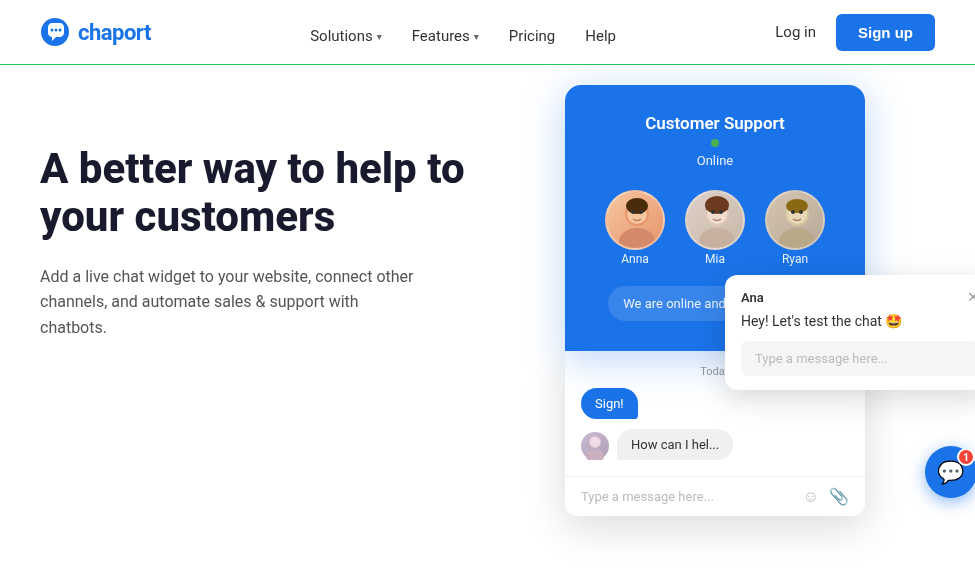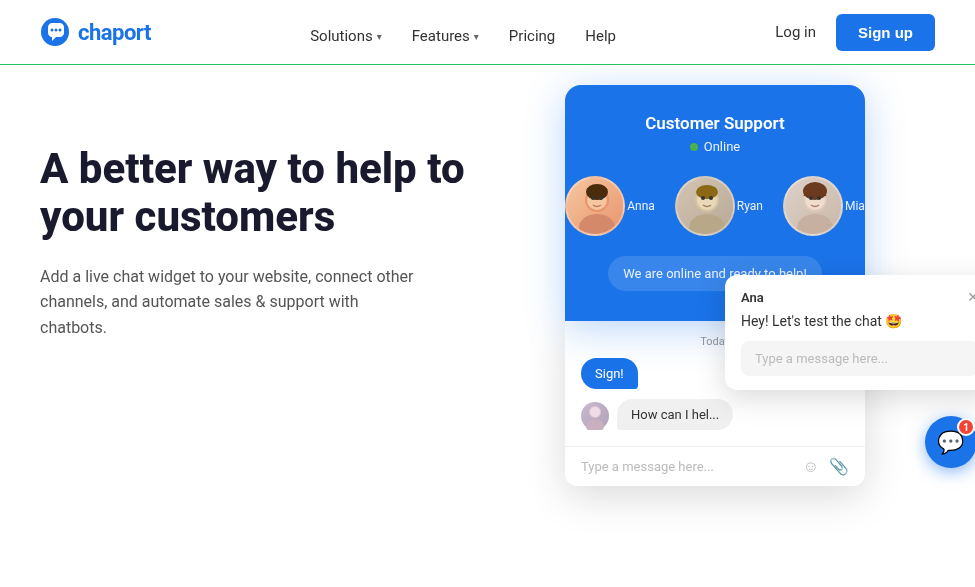--- a/index.html
+++ b/index.html
@@ -141,41 +141,42 @@
       font-weight: 600;
       color: #fff;
       margin-bottom: 6px;
     }
     .online-indicator {
       display: flex;
       align-items: center;
       justify-content: center;
       gap: 6px;
       margin-bottom: 22px;
+      flex-direction: column;
     }
     .green-dot {
       width: 8px;
       height: 8px;
       background: #4caf50;
       border-radius: 50%;
     }
     .online-text {
       color: #fff;
       font-size: 13px;
       opacity: 0.9;
     }
     .agents-row {
       display: flex;
       justify-content: center;
       gap: 20px;
       margin-bottom: 20px;
     }
     .agent {
       display: flex;
-      flex-direction: row;
+      flex-direction: column;
       align-items: center;
       gap: 2px;
     }
     .agent-avatar {
       width: 60px;
       height: 60px;
       border-radius: 50%;
       background: #ccc;
       overflow: hidden;
       border: 2px solid rgba(255,255,255,0.3);
@@ -415,47 +416,47 @@
               <circle cx="30" cy="22" r="10" fill="#f5c6a0"></circle>
               <ellipse cx="30" cy="14" rx="11" ry="8" fill="#4a2c0a"></ellipse>
               <circle cx="26" cy="20" r="2" fill="#333"></circle>
               <circle cx="34" cy="20" r="2" fill="#333"></circle>
               <path d="M26 27 Q30 30 34 27" stroke="#c0785a" stroke-width="1.5" fill="none"></path>
             </svg>
           </div>
           <span class="agent-name">Anna</span>
         </div>
         <div class="agent">
-          <div class="agent-avatar avatar-ryan">
-            <svg viewBox="0 0 60 60" width="60" height="60">
-              <circle cx="30" cy="22" r="12" fill="#d4c4a0"></circle>
-              <ellipse cx="30" cy="50" rx="18" ry="14" fill="#b8a888"></ellipse>
-              <circle cx="30" cy="22" r="10" fill="#e8d8b8"></circle>
-              <ellipse cx="30" cy="14" rx="11" ry="7" fill="#8b6914"></ellipse>
-              <circle cx="26" cy="20" r="2" fill="#333"></circle>
-              <circle cx="34" cy="20" r="2" fill="#333"></circle>
-              <path d="M26 27 Q30 30 34 27" stroke="#a08060" stroke-width="1.5" fill="none"></path>
-            </svg>
-          </div>
-          <span class="agent-name">Ryan</span>
-        </div>
-        <div class="agent">
           <div class="agent-avatar avatar-mia">
             <svg viewBox="0 0 60 60" width="60" height="60">
               <circle cx="30" cy="22" r="12" fill="#e0c8b8"></circle>
               <ellipse cx="30" cy="50" rx="18" ry="14" fill="#c8b0a0"></ellipse>
               <circle cx="30" cy="22" r="10" fill="#f0ddd0"></circle>
               <ellipse cx="30" cy="13" rx="12" ry="9" fill="#6b3a1f"></ellipse>
               <path d="M18 18 Q30 10 42 18" fill="#6b3a1f"></path>
               <circle cx="26" cy="20" r="2" fill="#333"></circle>
               <circle cx="34" cy="20" r="2" fill="#333"></circle>
               <path d="M26 27 Q30 30 34 27" stroke="#b08070" stroke-width="1.5" fill="none"></path>
             </svg>
           </div>
           <span class="agent-name">Mia</span>
+        </div>
+        <div class="agent">
+          <div class="agent-avatar avatar-ryan">
+            <svg viewBox="0 0 60 60" width="60" height="60">
+              <circle cx="30" cy="22" r="12" fill="#d4c4a0"></circle>
+              <ellipse cx="30" cy="50" rx="18" ry="14" fill="#b8a888"></ellipse>
+              <circle cx="30" cy="22" r="10" fill="#e8d8b8"></circle>
+              <ellipse cx="30" cy="14" rx="11" ry="7" fill="#8b6914"></ellipse>
+              <circle cx="26" cy="20" r="2" fill="#333"></circle>
+              <circle cx="34" cy="20" r="2" fill="#333"></circle>
+              <path d="M26 27 Q30 30 34 27" stroke="#a08060" stroke-width="1.5" fill="none"></path>
+            </svg>
+          </div>
+          <span class="agent-name">Ryan</span>
         </div>
       </div>
       <div class="support-tagline">We are online and ready to help!</div>
     </div>
 
     <div class="chat-panel">
       <div class="chat-date">Today</div>
       <div class="chat-messages">
         <div class="message-row">
           <div class="msg-bubble blue">Sign!</div>

